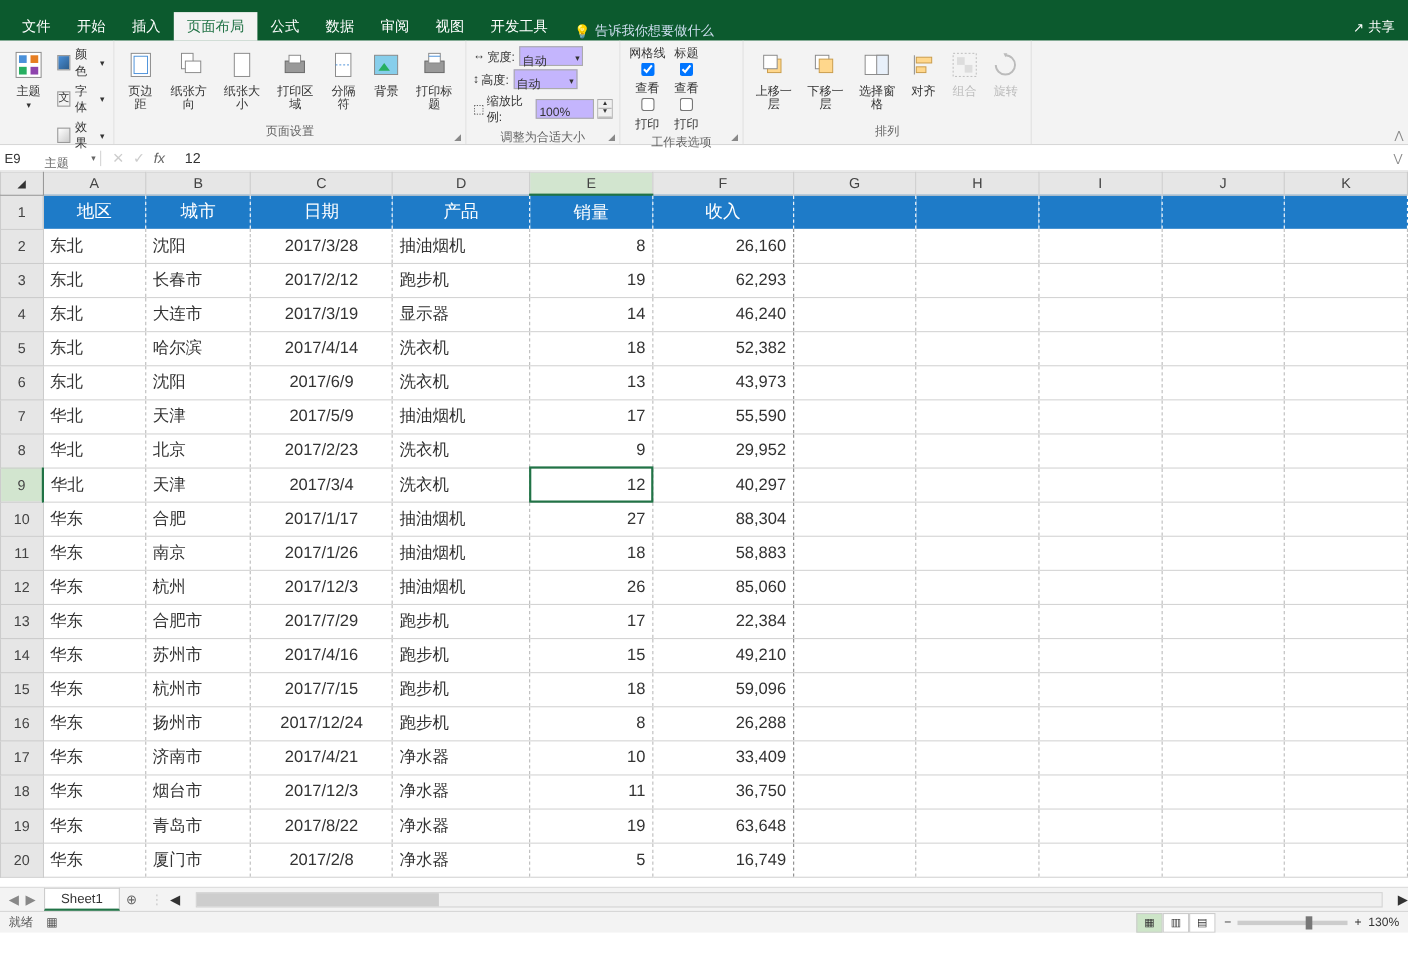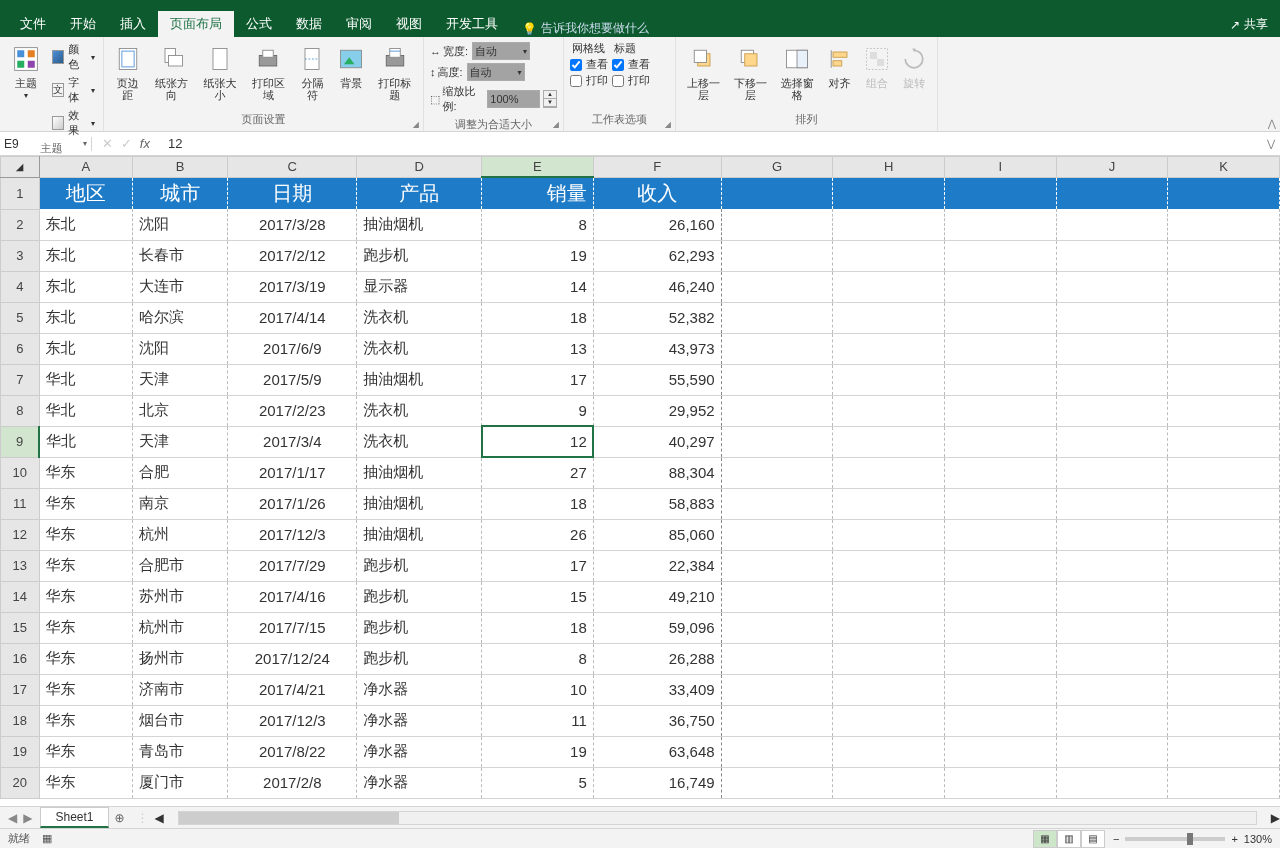--- a/index.html
+++ b/index.html
@@ -26,26 +26,26 @@
 .rb-btn { display: flex; flex-direction: column; align-items: center; padding: 2px 4px; cursor: pointer; font-size: 11px; gap: 2px; min-width: 40px; }
 .rb-btn .icon { width: 32px; height: 32px; display: flex; align-items: center; justify-content: center; font-size: 24px; }
 .rb-btn .lbl { font-size: 11px; text-align: center; line-height: 12px; }
 .rb-btn.small { min-width: 32px; }
 .rb-stack { display: flex; flex-direction: column; gap: 1px; }
 .rb-row { display: flex; align-items: center; gap: 4px; font-size: 11px; padding: 1px 2px; justify-content: center; }
 .rb-row .sq { width: 14px; height: 14px; display: inline-block; border: 1px solid #999; }
 .rb-row .sq.fill { background: linear-gradient(135deg, #4a90d9, #2e5c8a); }
 .rb-row .sq.font { font-size: 10px; line-height: 12px; text-align: center; }
 .rb-row .sq.fx { background: linear-gradient(135deg, #fff, #ccc); }
-.rb-check { display: flex; align-items: center; gap: 4px; font-size: 11px; }
+.rb-check { display: flex; align-items: center; gap: 4px; font-size: 11px; flex-direction: column; }
 .rb-check input { width: 12px; height: 12px; }
 
 .scale-row { display: flex; align-items: center; gap: 4px; font-size: 11px; margin: 1px 0; }
 .scale-row .key { display: flex; align-items: center; gap: 2px; }
-.scale-row .val { width: 58px; height: 18px; border: 1px solid #ababab; background: #a3a3a3; font-size: 11px; padding: 5px 2px; display: flex; align-items: center; justify-content: space-between; }
+.scale-row .val { width: 58px; height: 18px; border: 1px solid #ababab; background: #c4b5fd; font-size: 11px; padding: 5px 2px; display: flex; justify-content: space-between; }
 .scale-row .spin { display: flex; flex-direction: column; border: 1px solid #ababab; margin-left: -1px; }
 .scale-row .spin span { font-size: 6px; line-height: 7px; width: 12px; text-align: center; background: #f0f0f0; border-bottom: 1px solid #ababab; cursor: pointer; }
 
 .ribbon-collapse { position: absolute; right: 4px; bottom: 2px; font-size: 10px; color: #888; cursor: pointer; }
 
 
 .formula-bar { display: flex; align-items: center; border-bottom: 1px solid #d4d4d4; height: 24px; background: #fff; }
 .name-box { width: 92px; border-right: 1px solid #d4d4d4; display: flex; align-items: center; justify-content: space-between; padding: 0 4px; font-size: 12px; }
 .name-box .dd { font-size: 8px; color: #666; }
 .fb-btns { display: flex; align-items: center; gap: 8px; padding: 0 10px; color: #999; font-size: 13px; }
@@ -56,21 +56,21 @@
 
 .sheet-wrap { position: relative; width: 100%; height: 650px; overflow: hidden; background: #fff; }
 .sheet { border-collapse: collapse; width: 100%; }
 .sheet th.corner { width: 38px; background: #e6e6e6; border: 1px solid #ccc; border-right: 1px solid #999; border-bottom: 1px solid #999; font-size: 9px; }
 .sheet th.col { background: #e6e6e6; border: 1px solid #ccc; font-weight: normal; font-size: 13px; padding: 2px; text-align: center; color: #444; height: 20px; }
 .sheet th.col.sel { background: #d2e5cf; border-bottom: 2px solid #217346; }
 .sheet td.rowh { background: #e6e6e6; border: 1px solid #ccc; text-align: center; font-size: 13px; color: #444; width: 38px; height: 31px; }
 .sheet td.rowh.sel { background: #d2e5cf; border-right: 2px solid #217346; }
 .sheet td.cell { border-right: 1px dashed #bbb; border-bottom: 1px solid #d4d4d4; padding: 2px 6px; font-size: 15px; vertical-align: middle; height: 31px; }
 .sheet td.cell.pb-right { border-right: 1px dashed #888; }
-.sheet tr.hdr td.cell { background: #1e7bc8; color: #fff; font-size: 20px; border-right-color: #fff; border-bottom: none; }
+.sheet tr.hdr td.cell { background: #1e7bc8; color: #fff; font-size: 16px; border-right-color: #fff; border-bottom: none; }
 .sheet td.cell.num { text-align: right; }
 .sheet td.cell.ctr { text-align: center; }
 .sheet td.cell.active { outline: 2px solid #217346; outline-offset: -1px; }
 .sheet .colA { width: 92px; }
 .sheet .colB { width: 94px; }
 .sheet .colC { width: 127px; }
 .sheet .colD { width: 123px; }
 .sheet .colE { width: 110px; }
 .sheet .colF { width: 126px; }
 .sheet .colGplus { width: 110px; }
@@ -399,21 +399,21 @@
           <th class="col colGplus">I</th>
           <th class="col colGplus">J</th>
           <th class="col colGplus">K</th>
         </tr>
         <tr class="hdr">
           <td class="rowh">1</td>
           <td class="cell " style="text-align:center">地区</td>
           <td class="cell " style="text-align:center">城市</td>
           <td class="cell ctr" style="text-align:center">日期</td>
           <td class="cell " style="text-align:center">产品</td>
-          <td class="cell ctr" style="text-align:right">销量</td>
+          <td class="cell ctr" style="text-align:center">销量</td>
           <td class="cell ctr pb-right" style="text-align:center">收入</td>
           <td class="cell"></td>
           <td class="cell"></td>
           <td class="cell"></td>
           <td class="cell"></td>
           <td class="cell"></td>
         </tr>
         <tr>
           <td class="rowh">2</td>
           <td class="cell">东北</td>

